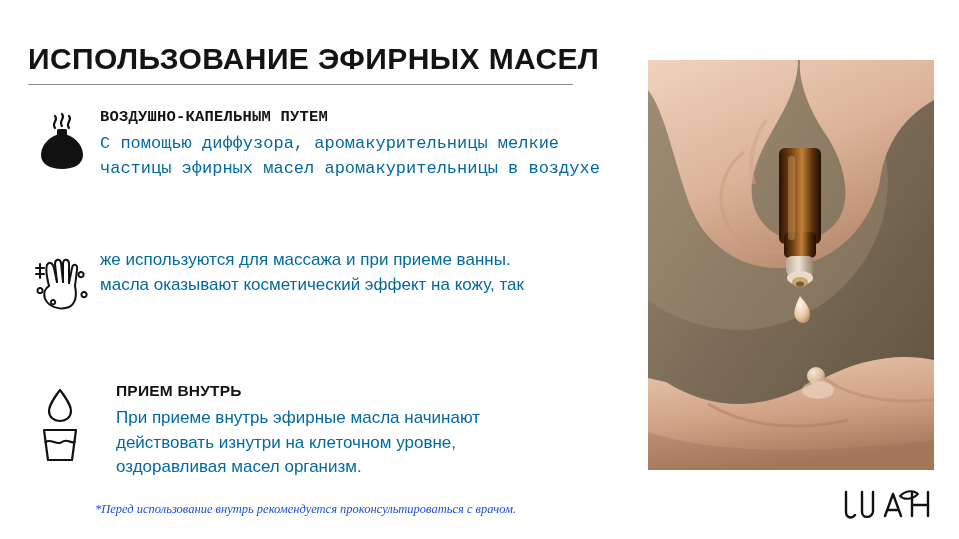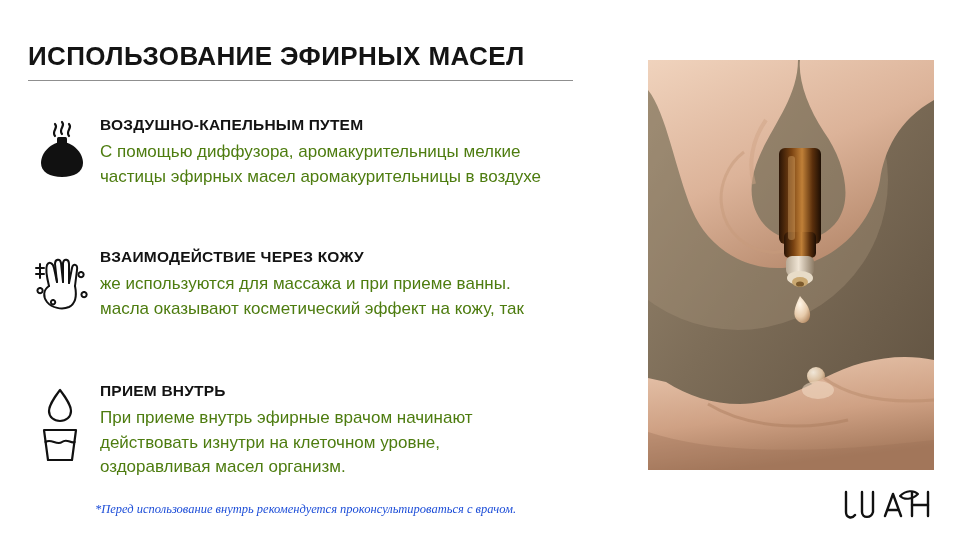--- a/index.html
+++ b/index.html
@@ -23,21 +23,21 @@
   }
 
   
   .title-block {
     position: absolute;
     left: 28px;
     top: 42px;
     width: 580px;
   }
   .title {
-    font-size: 26px;
+    font-size: 30px;
     font-weight: bold;
     letter-spacing: 0.4px;
     color: #141414;
     line-height: 1.1;
     white-space: nowrap;
   }
   .title-rule {
     margin-top: 9px;
     width: 545px;
     height: 1px;
@@ -45,23 +45,23 @@
   }
 
   
   .section {
     position: absolute;
     left: 28px;
     width: 600px;
     display: flex;
     align-items: flex-start;
   }
-  .sec-1 { top: 116px; }
+  .sec-1 { top: 108px; font-family: Liberation Mono, monospace; }
   .sec-2 { top: 248px; }
-  .sec-3 { top: 382px; }
+  .sec-3 { top: 382px; gap: 16px; }
 
   .icon-wrap {
     width: 68px;
     min-width: 68px;
     display: flex;
     justify-content: center;
     align-items: flex-start;
     padding-top: 4px;
   }
   .sec-text { flex: 1; padding-left: 4px; }
@@ -69,21 +69,21 @@
   .sec-head {
     font-size: 15.5px;
     font-weight: bold;
     color: #131313;
     letter-spacing: 0.2px;
     margin-bottom: 6px;
   }
   .sec-body {
     font-size: 17px;
     line-height: 1.45;
-    color: #4d7c0f;
+    color: #0369a1;
   }
   .sec-body span { display: block; }
 
   .footnote {
     position: absolute;
     left: 95px;
     top: 502px;
     font-family: "Liberation Serif", serif;
     font-style: italic;
     font-size: 12.5px;
@@ -162,21 +162,20 @@
             <path d="M5 22 L13 22"></path>
             <path d="M9 36 a2.6 2.6 0 1 0 0.1 0"></path>
             <path d="M50 20 a2.6 2.6 0 1 0 0.1 0"></path>
             <path d="M53 40 a2.6 2.6 0 1 0 0.1 0"></path>
             <path d="M22 48 a2.2 2.2 0 1 0 0.1 0"></path>
           </g>
         </svg>
       </span>
     </div>
     <div class="sec-text">
-      <div class="sec-head">ВЗАИМОДЕЙСТВИЕ ЧЕРЕЗ КОЖУ</div>
       <div class="sec-body">
         <span>же используются для массажа и при приеме ванны.</span>
         <span>масла оказывают косметический эффект на кожу, так</span>
       </div>
     </div>
   </div>
 
   <div class="section sec-3">
     <div class="icon-wrap">
       <span class="icon">
@@ -185,21 +184,21 @@
             <path d="M25 4 C25 4, 14 18, 14 25 C14 31, 19 35, 25 35 C31 35, 36 31, 36 25 C36 18, 25 4, 25 4 Z"></path>
             <path d="M9 44 L41 44 L37 74 L13 74 Z"></path>
             <path d="M10.6 56 C16 52, 22 60, 27 56 C32 52, 36 58, 39.6 56"></path>
           </g>
         </svg>
       </span>
     </div>
     <div class="sec-text">
       <div class="sec-head">ПРИЕМ ВНУТРЬ</div>
       <div class="sec-body">
-        <span>При приеме внутрь эфирные врачом начинают</span>
+        <span>При приеме внутрь эфирные масла начинают</span>
         <span>действовать изнутри на клеточном уровне,</span>
         <span>оздоравливая масел организм.</span>
       </div>
     </div>
   </div>
 
   <div class="footnote">*Перед использование внутрь рекомендуется проконсультироваться с врачом.</div>
 
   <div class="photo">
     <svg width="286" height="410" viewBox="0 0 286 410">

